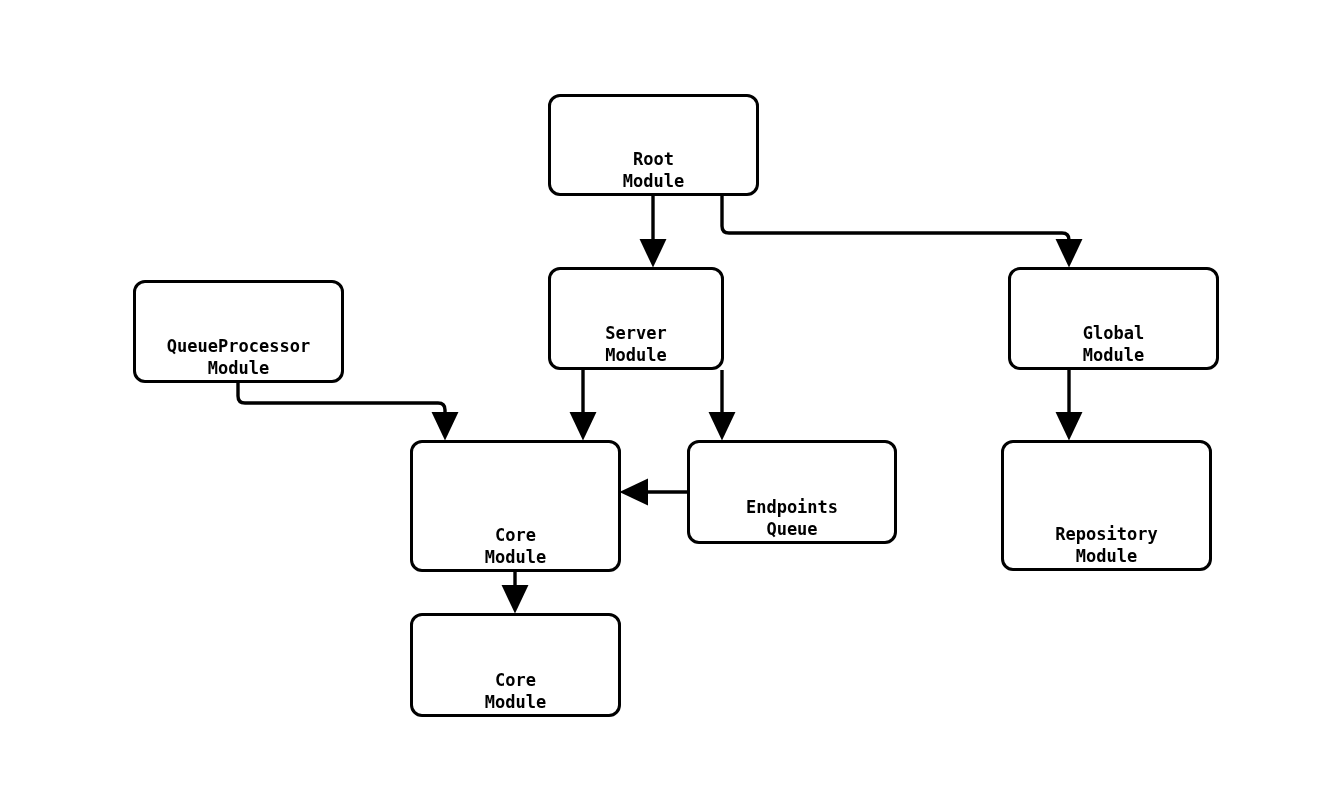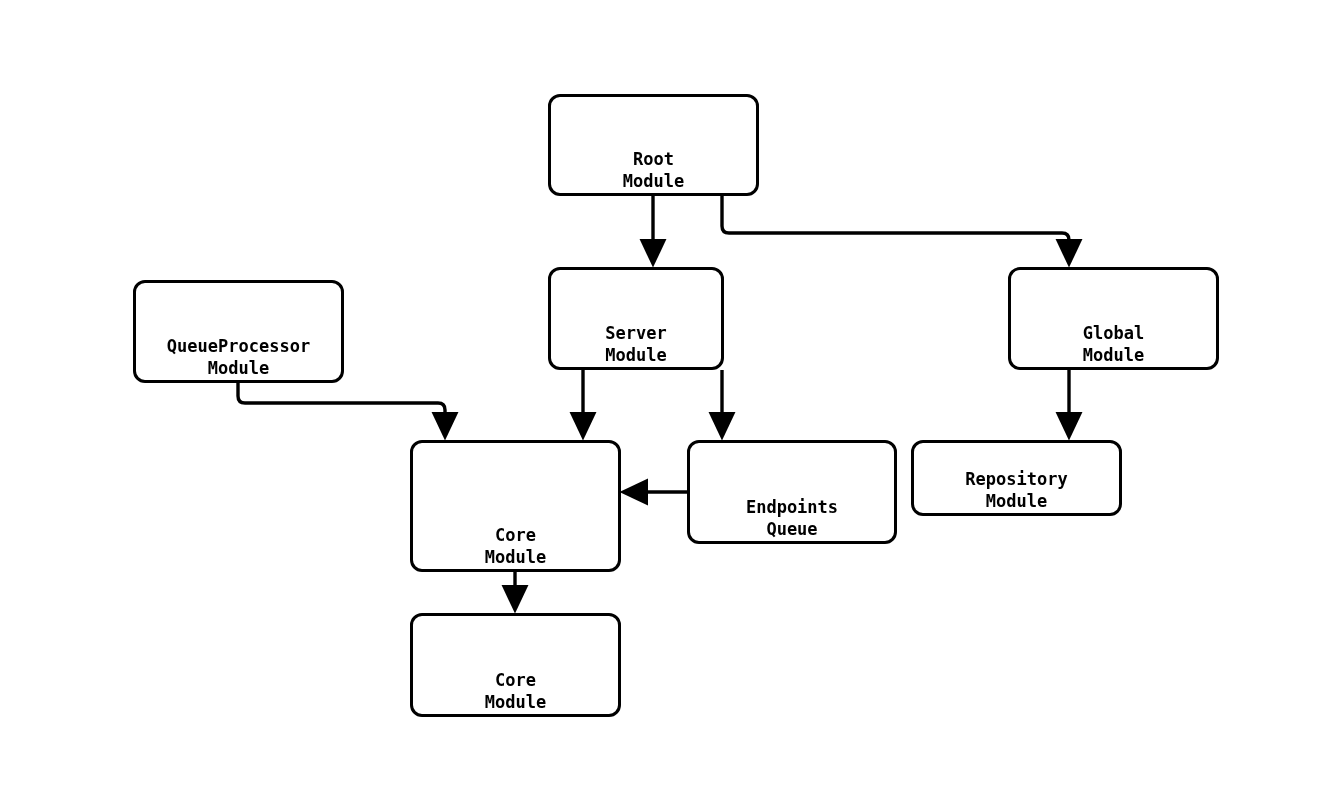--- a/index.html
+++ b/index.html
@@ -102,21 +102,21 @@
   <div class="node" style="left:410px; top:440px; width:211px; height:132px;">
     <div class="node-label">Core
 Module</div>
   </div>
 
   <div class="node" style="left:687px; top:440px; width:210px; height:104px;">
     <div class="node-label">Endpoints
 Queue</div>
   </div>
 
-  <div class="node" style="left:911px; top:440px; width:211px; height:76px;">
+  <div class="node" style="left:1001px; top:440px; width:211px; height:131px;">
     <div class="node-label">Repository
 Module</div>
   </div>
 
   <div class="node" style="left:410px; top:613px; width:211px; height:104px;">
     <div class="node-label">Core
 Module</div>
   </div>
 
 </div>

